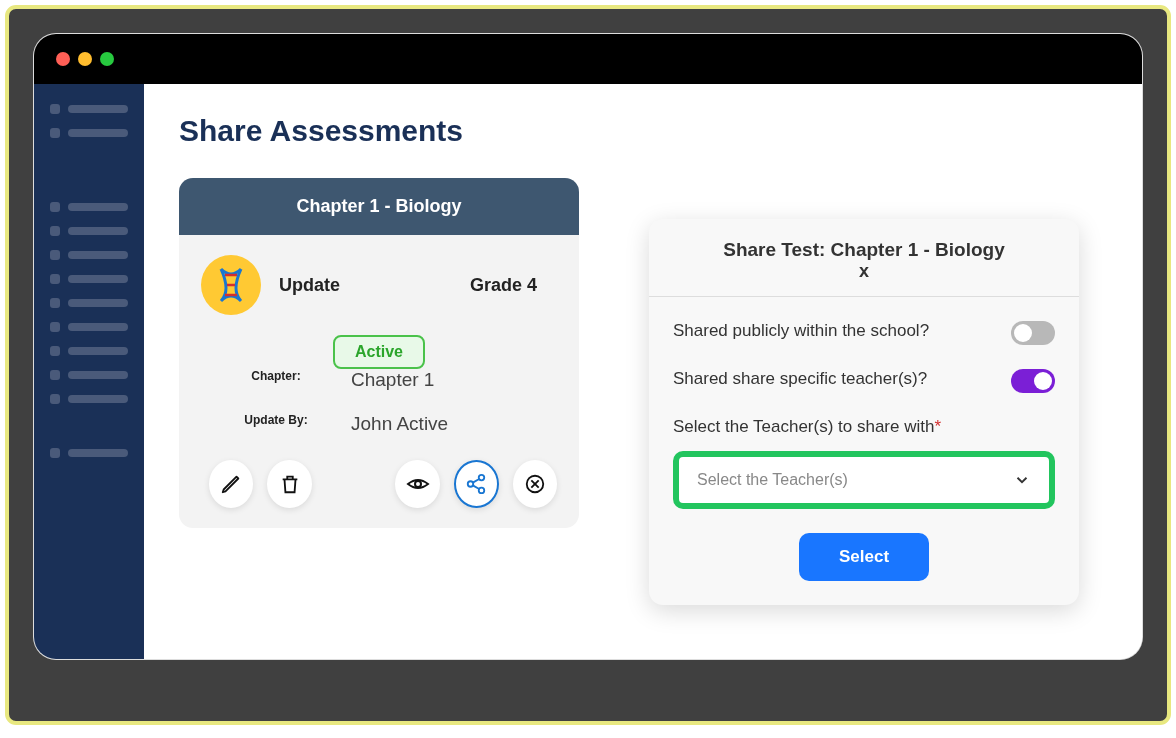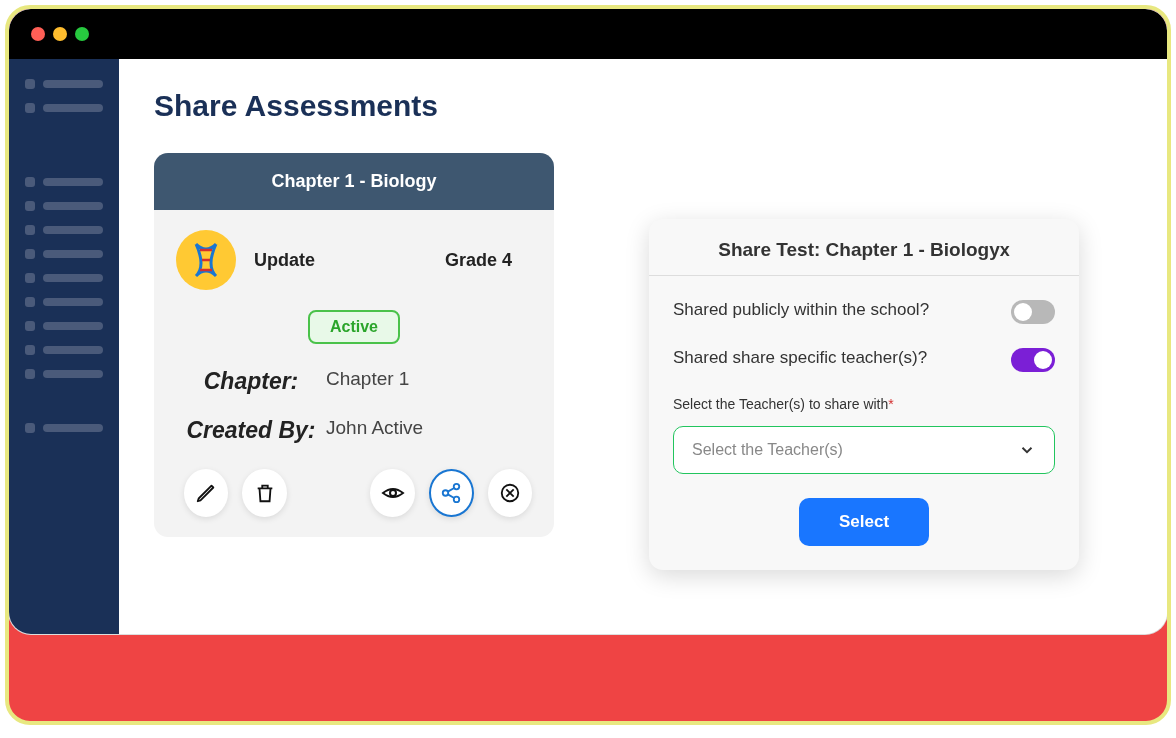--- a/index.html
+++ b/index.html
@@ -1,17 +1,17 @@
 <!DOCTYPE html>
 <html><head>
 <meta charset="utf-8">
 <style>
 * { box-sizing: border-box; margin: 0; padding: 0; font-family: 'Segoe UI', Arial, sans-serif; }
 body { background: #fff; padding: 5px; width: 1176px; height: 738px; }
-.frame { border: 4px solid #e8e880; border-radius: 25px; background: #ef4444; height: 720px; position: relative; overflow: hidden; }
+.frame { border: 4px solid #e8e880; border-radius: 11px; background: #404040; padding: 25px; height: 720px; position: relative; overflow: hidden; }
 .window { background: #fff; border-radius: 22px; height: 625px; overflow: hidden; box-shadow: 0 0 0 1px #ddd; position: relative; }
 .titlebar { background: #000; height: 50px; display: flex; align-items: center; padding: 0 22px; }
 .dot { width: 14px; height: 14px; border-radius: 50%; margin-right: 8px; }
 .dot.red { background: #ff5f56; }
 .dot.yellow { background: #ffbd2e; }
 .dot.green { background: #27c93f; }
 .main { display: flex; height: calc(100% - 50px); }
 .sidebar { background: #1A3057; width: 110px; padding: 20px 16px; }
 .side-item { display: flex; align-items: center; margin-bottom: 14px; }
 .side-dot { width: 10px; height: 10px; background: #4a5a7a; border-radius: 3px; margin-right: 8px; }
@@ -19,44 +19,44 @@
 .content { flex: 1; background: #fff; padding: 30px 35px; position: relative; }
 .page-title { font-size: 30px; font-weight: 800; color: #1A3057; margin-bottom: 30px; }
 .card { width: 400px; background: #f3f3f3; border-radius: 14px; overflow: hidden; text-align: center; }
 .card-header { background: #3E5770; padding: 18px 22px; }
 .card-title { color: #fff; font-weight: 700; font-size: 18px; }
 .card-body { padding: 20px 22px; }
 .subject-row { display: flex; align-items: center; margin-bottom: 20px; }
 .bio-icon { width: 60px; height: 60px; background: #ffc933; border-radius: 50%; display: flex; align-items: center; justify-content: center; margin-right: 18px; position: relative; }
 .sub-name { font-weight: 700; font-size: 18px; color: #222; }
 .grade { font-weight: 700; font-size: 18px; color: #222; margin-left: auto; margin-right: 20px; }
-.badge { display: inline-block; background: #e8f9e8; border: 2px solid #4ac24a; color: #2ba52b; font-weight: 700; padding: 6px 20px; border-radius: 8px; margin-bottom: 24px; }
+.badge { display: inline-block; background: #e8f9e8; border: 2px solid #4ac24a; color: #2ba52b; font-weight: 700; padding: 6px 20px; border-radius: 8px; }
 .info-row { display: flex; margin-bottom: 22px; }
-.info-label { font-weight: 700; width: 150px; color: #222; font-size: 23px; font-style: italic; }
+.info-label { font-weight: 700; width: 150px; color: #222; font-size: 12px; }
 .info-value { color: #444; font-size: 19px; }
 .actions { display: flex; gap: 14px; margin-top: 25px; padding-left: 8px; }
 .action-btn { width: 48px; height: 48px; border-radius: 50%; background: #fff; display: flex; align-items: center; justify-content: center; cursor: pointer; box-shadow: 0 2px 6px rgba(0,0,0,0.1); }
 .action-btn.highlight { border: 2px solid #1976d2; }
 .spacer { width: 60px; }
 .modal { position: absolute; left: 640px; top: 210px; width: 430px; background: #f8f8f8; border-radius: 14px; box-shadow: 0 6px 24px rgba(0,0,0,0.15); padding: 0; }
-.modal-header { display: flex; justify-content: center; align-items: center; padding: 20px 24px 14px; border-bottom: 1px solid #ddd; }
+.modal-header { display: flex; justify-content: center; align-items: center; padding: 20px 24px 14px; border-bottom: 1px solid #ddd; flex-direction: column; }
 .modal-title { font-weight: 700; font-size: 19px; color: #333; }
 .modal-close { font-weight: 700; font-size: 18px; color: #333; cursor: pointer; }
 .modal-body { padding: 24px; }
 .option-row { display: flex; justify-content: space-between; align-items: flex-start; margin-bottom: 24px; }
 .option-label { font-size: 17px; color: #333; }
 .toggle { width: 44px; height: 24px; border-radius: 12px; position: relative; cursor: pointer; }
 .toggle.off { background: #b8b8b8; }
 .toggle.on { background: #7b1fd6; }
 .toggle-knob { width: 18px; height: 18px; background: #fff; border-radius: 50%; position: absolute; top: 3px; }
 .toggle.off .toggle-knob { left: 3px; }
 .toggle.on .toggle-knob { right: 3px; }
-.select-label { font-size: 14px; color: #333; margin-bottom: 14px; }
+.select-label { font-size: 17px; color: #333; margin-bottom: 14px; }
 .req { color: #d32f2f; }
-.select-box { width: 100%; border: 1px solid #22c55e; border-radius: 10px; padding: 14px 18px; display: flex; justify-content: space-between; align-items: center; background: #fff; cursor: pointer; margin-bottom: 24px; }
+.select-box { width: 100%; border: 6px solid #22c55e; border-radius: 10px; padding: 14px 18px; display: flex; justify-content: space-between; align-items: center; background: #fff; cursor: pointer; margin-bottom: 24px; }
 .select-placeholder { color: #888; font-size: 16px; }
 .update-btn { background: #1976ff; color: #fff; font-weight: 700; font-size: 17px; border: none; padding: 14px 40px; border-radius: 10px; cursor: pointer; display: block; margin: 0 auto; }
 </style>
 </head>
 <body>
 
 <div class="frame">
   <div class="window">
     <div class="titlebar">
       <div class="dot red"></div>
@@ -132,21 +132,21 @@
               </div>
               <div class="sub-name">Update</div>
               <div class="grade">Grade 4</div>
             </div>
             <div class="badge">Active</div>
             <div class="info-row">
               <div class="info-label">Chapter:</div>
               <div class="info-value">Chapter 1</div>
             </div>
             <div class="info-row">
-              <div class="info-label">Created By:</div>
+              <div class="info-label">Update By:</div>
               <div class="info-value">John Active</div>
             </div>
             <div class="actions">
               <div class="action-btn">
                 <svg width="22" height="22" viewBox="0 0 24 24">
                     <path d="M3,21 L6,20 L20,6 L18,4 L4,18 Z" stroke="#111" stroke-width="2" fill="none" stroke-linejoin="round"></path>
                   </svg>
               </div>
               <div class="action-btn">
                 <svg width="22" height="22" viewBox="0 0 24 24">

